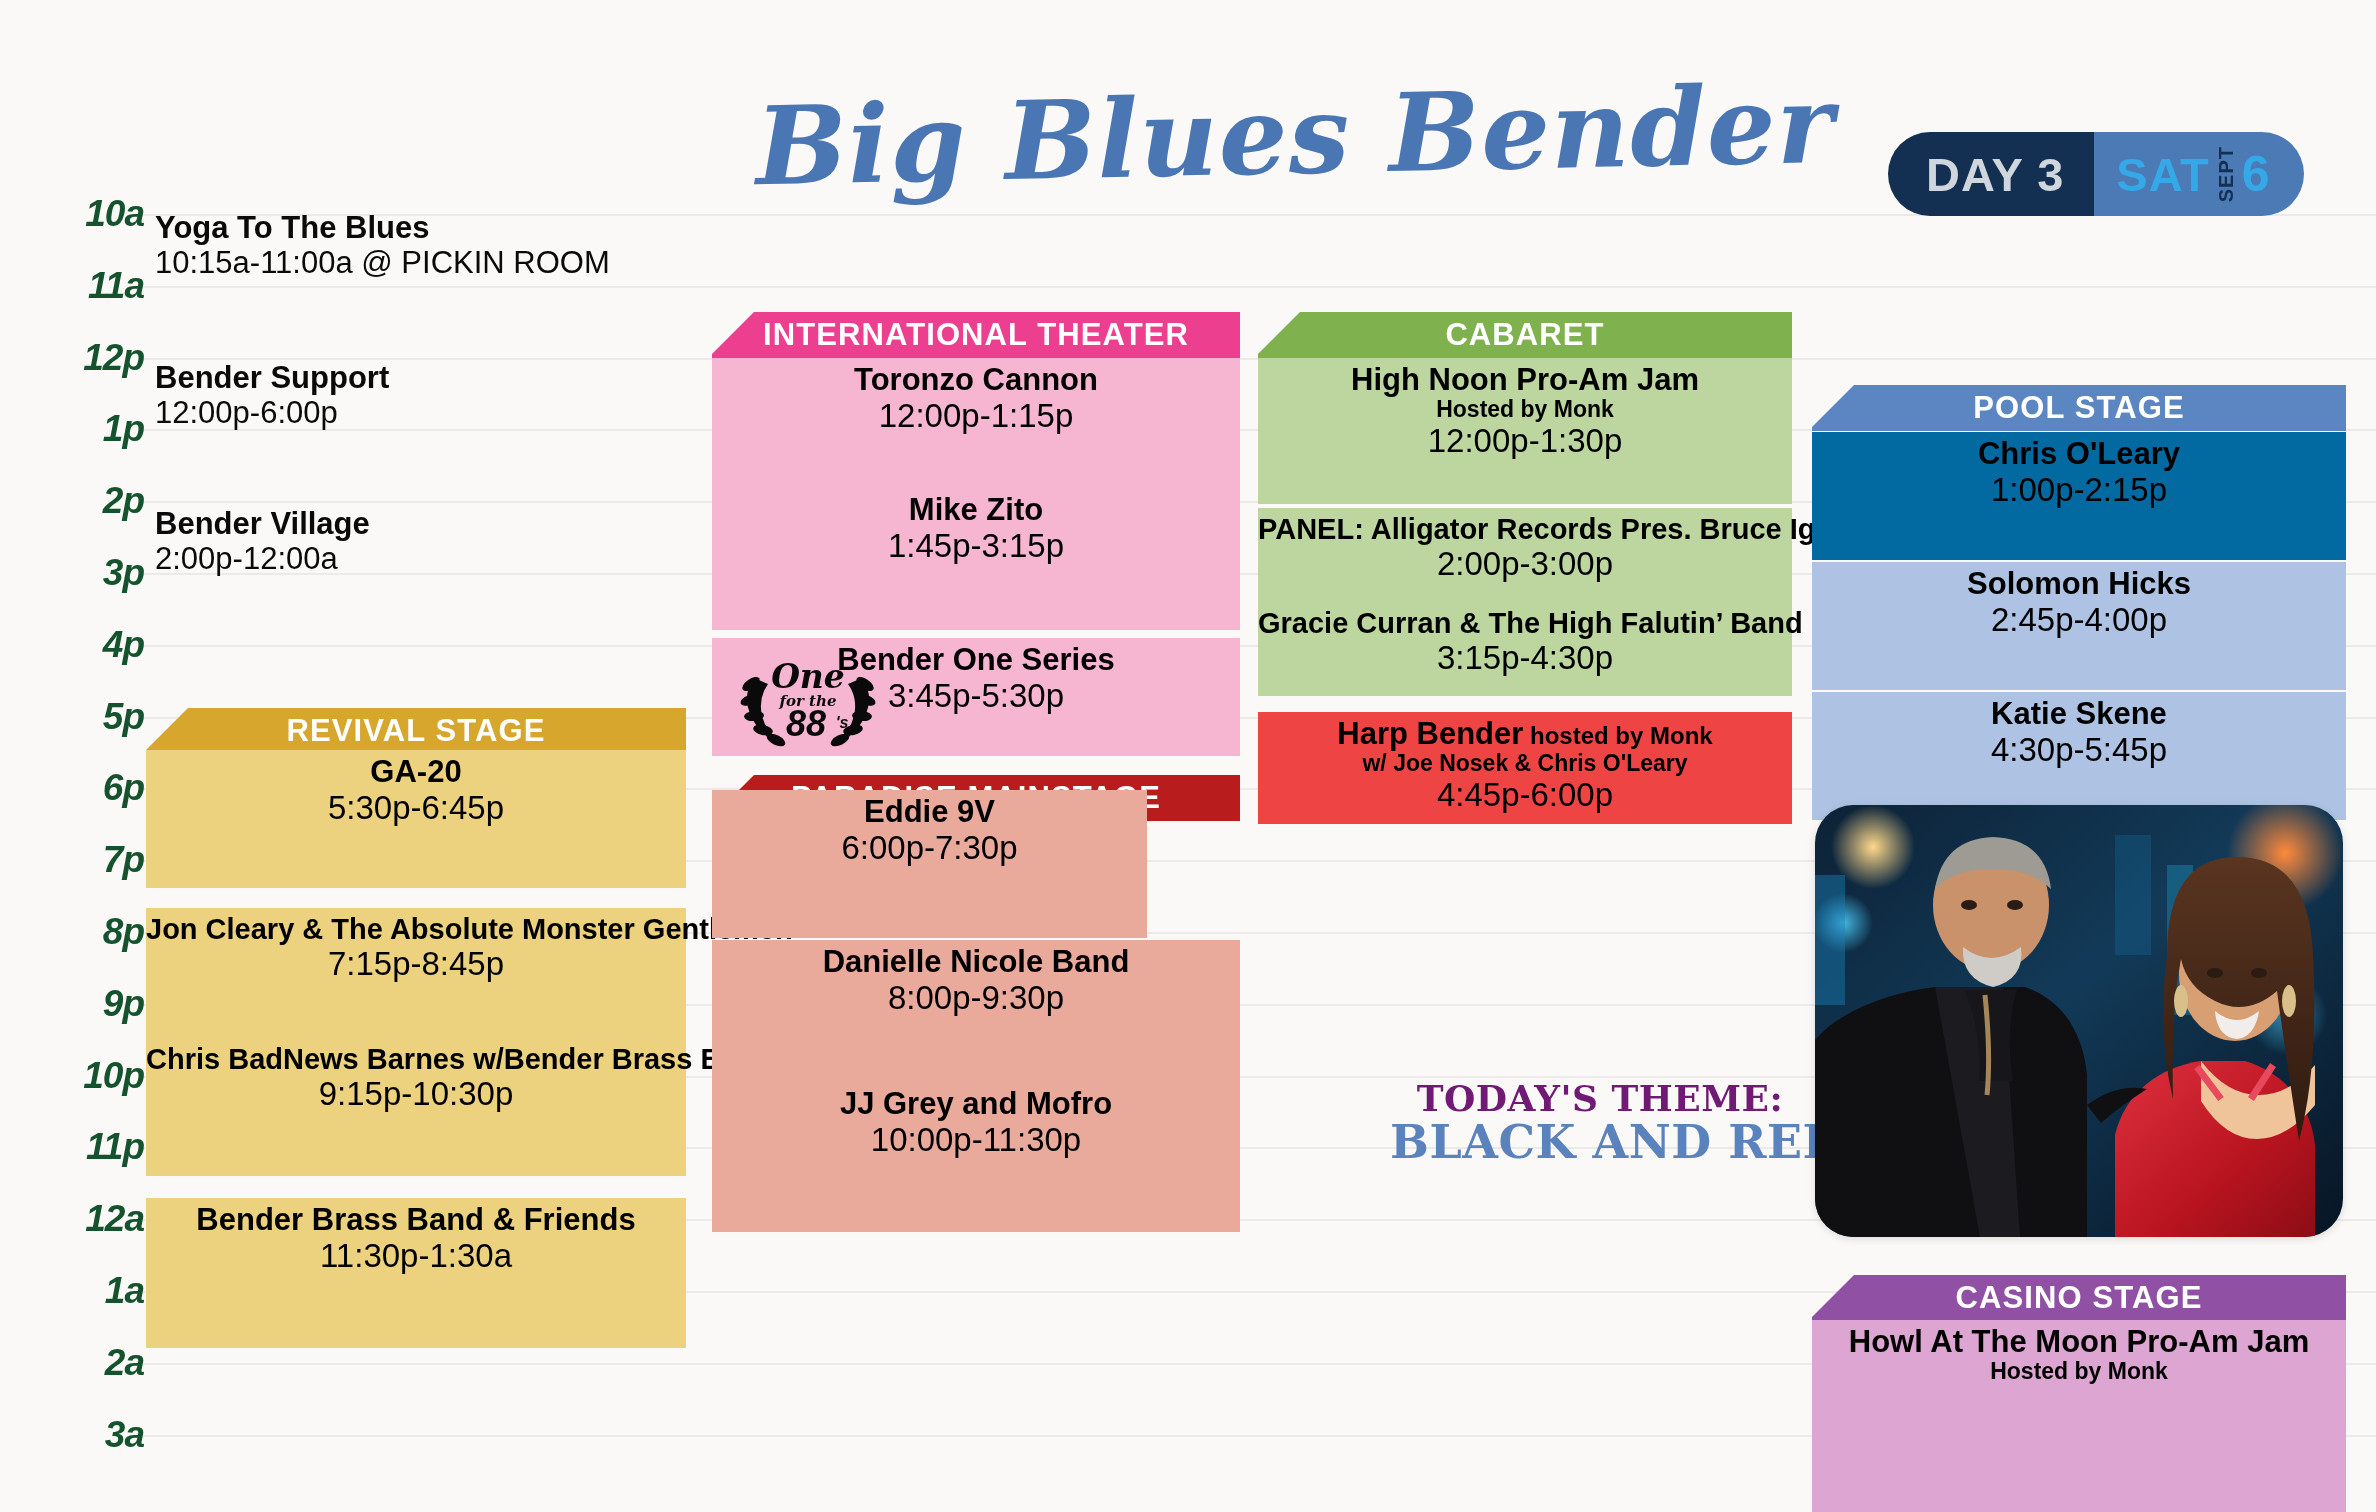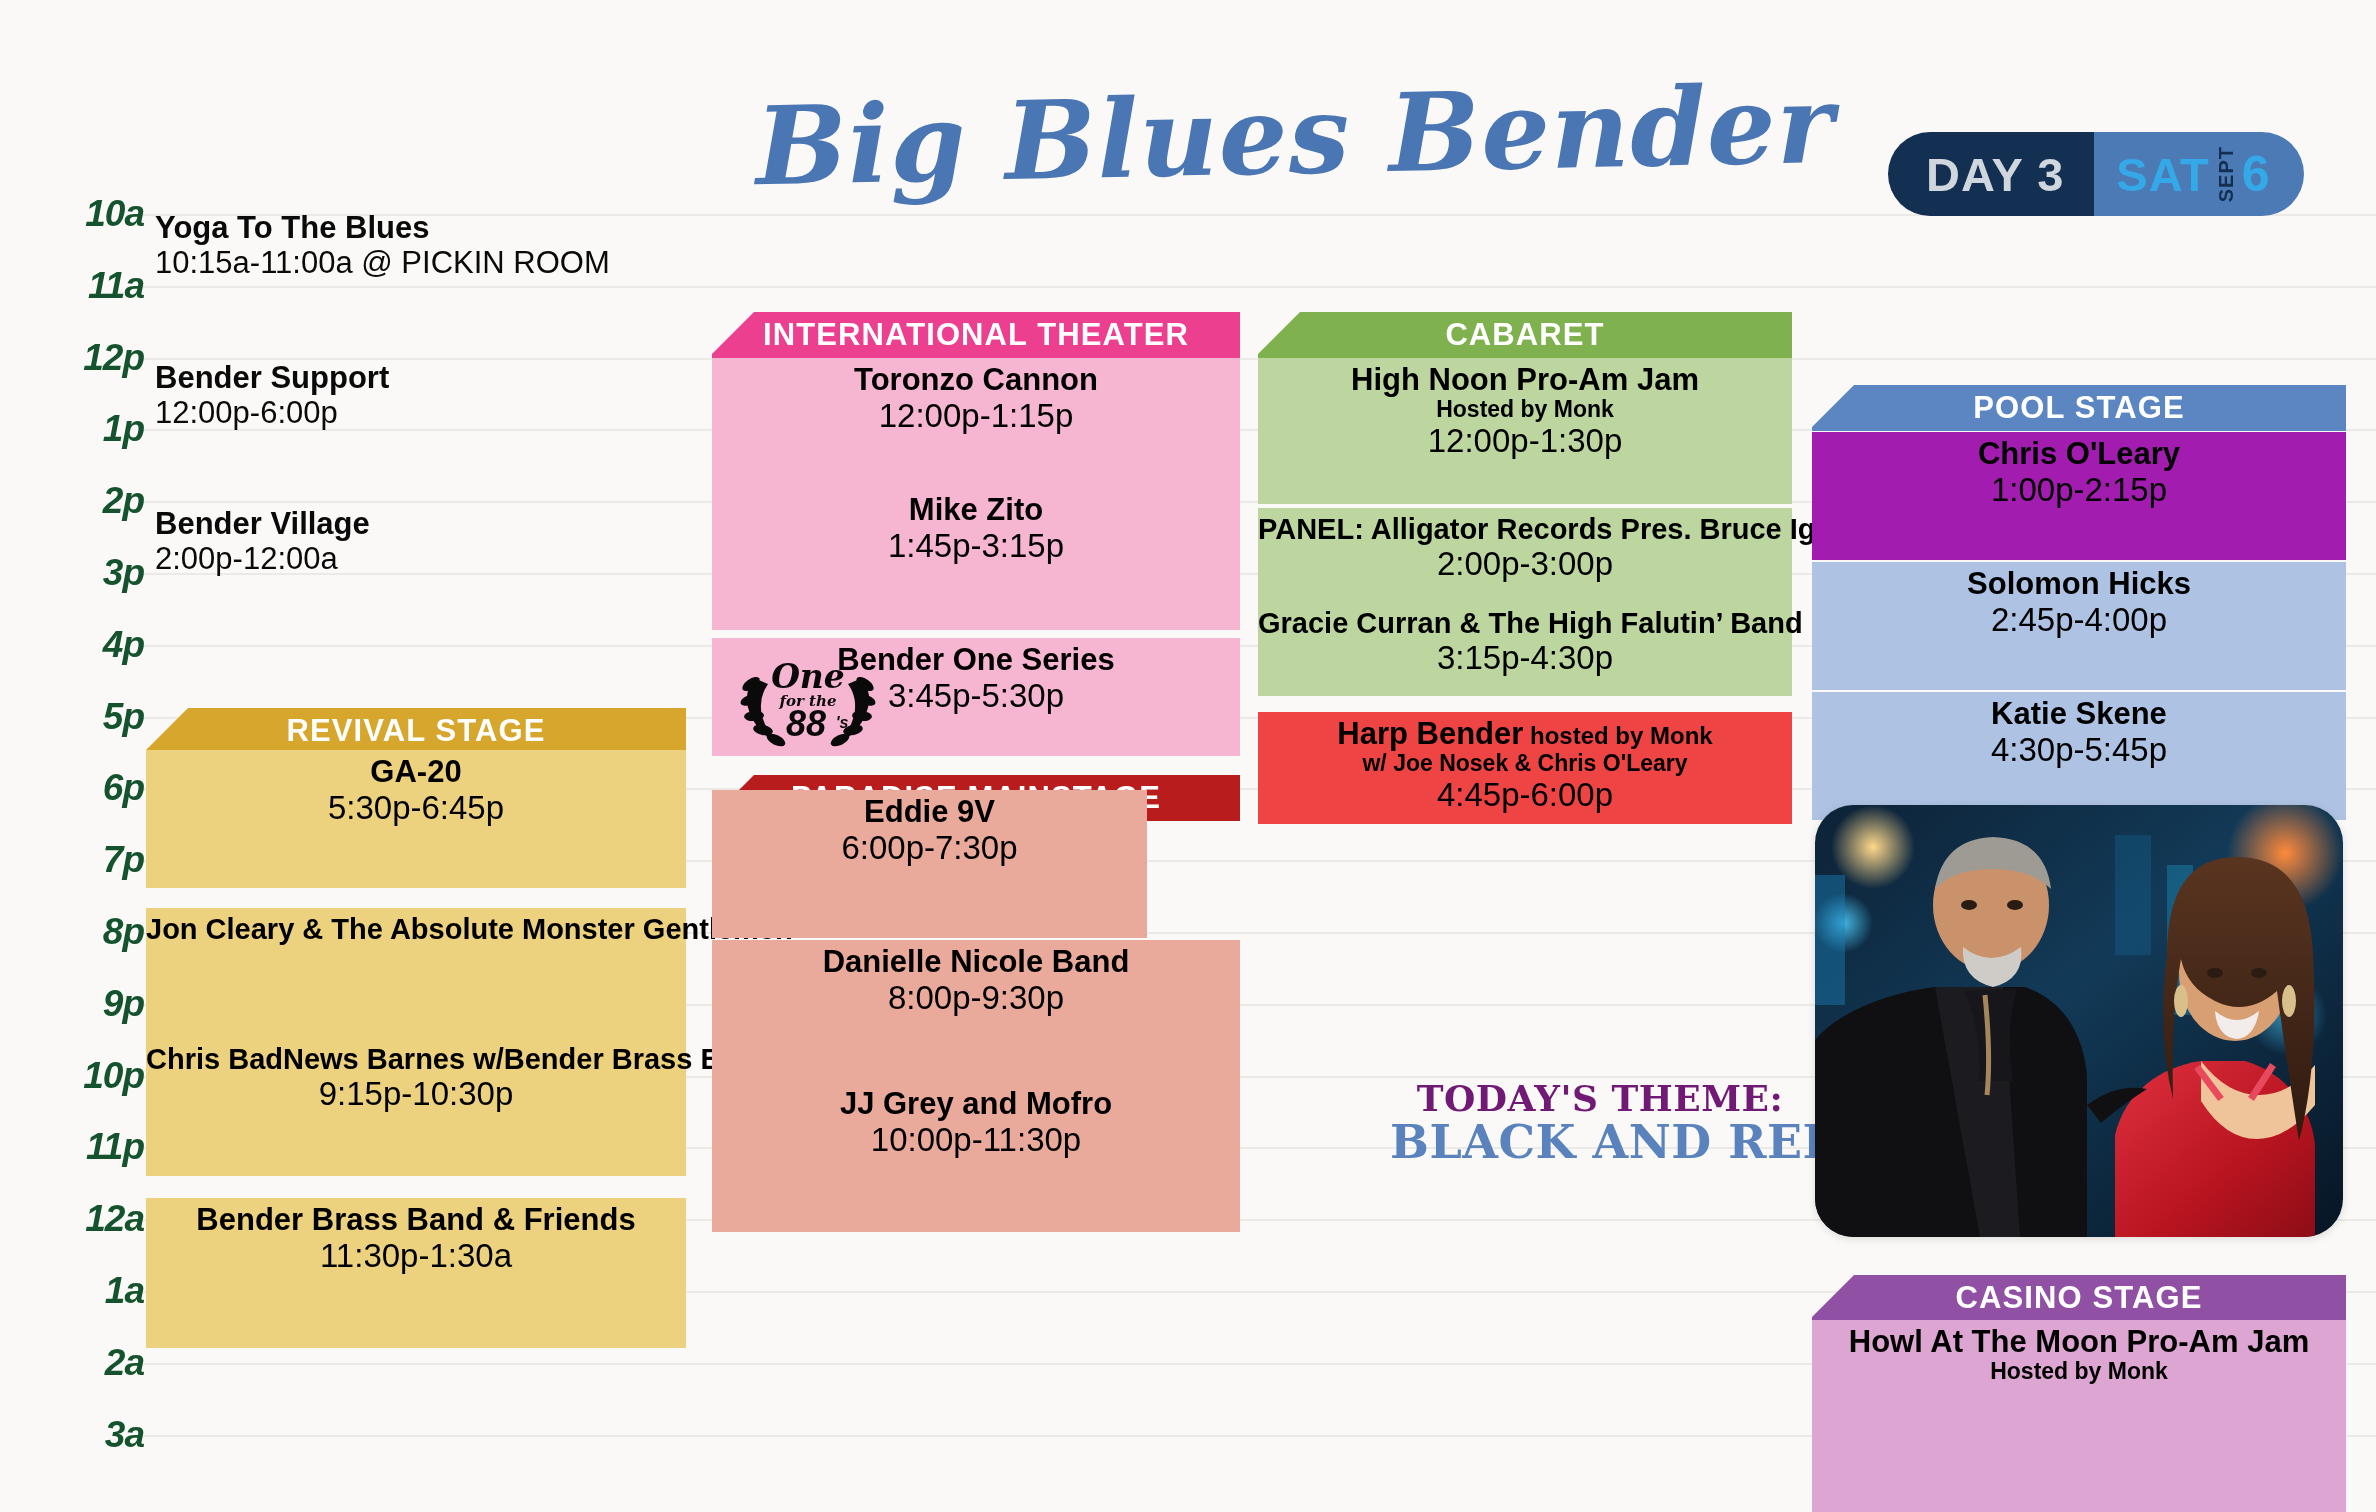--- a/index.html
+++ b/index.html
@@ -212,20 +212,21 @@
     </div>
 
   <div id="columns">
       <div class="stagehdr" style="left: 146px; top: 708px; width: 540px; height: 46px; background: rgb(214, 166, 45);">REVIVAL STAGE</div>
       <div class="evt" style="left: 146px; top: 750px; width: 540px; height: 138px; background: rgb(236, 210, 126);">
         <div class="ttl">GA-20</div>
         <div class="tm">5:30p-6:45p</div>
       </div>
       <div class="evt wide" style="left: 146px; top: 908px; width: 540px; height: 138px; background: rgb(236, 210, 126);">
         <div class="ttl">Jon Cleary &amp; The Absolute Monster Gentlemen</div>
+        <div class="tm">7:15p-8:45p</div>
       </div>
       <div class="evt wide" style="left: 146px; top: 1038px; width: 540px; height: 138px; background: rgb(236, 210, 126);">
         <div class="ttl">Chris BadNews Barnes w/Bender Brass Band</div>
         <div class="tm">9:15p-10:30p</div>
       </div>
       <div class="evt" style="left: 146px; top: 1198px; width: 540px; height: 150px; background: rgb(236, 210, 126);">
         <div class="ttl">Bender Brass Band &amp; Friends</div>
         <div class="tm">11:30p-1:30a</div>
       </div>
       <div class="stagehdr" style="left: 712px; top: 312px; width: 528px; height: 46px; background: rgb(236, 63, 143);">INTERNATIONAL THEATER</div>
@@ -287,21 +288,21 @@
       <div class="evt wide" style="left: 1258px; top: 602px; width: 534px; height: 94px; background: rgb(189, 214, 160);">
         <div class="ttl">Gracie Curran &amp; The High Falutin’ Band</div>
         <div class="tm">3:15p-4:30p</div>
       </div>
       <div class="evt" style="left: 1258px; top: 712px; width: 534px; height: 112px; background: #ef4444;">
         <div class="ttl">Harp Bender<span class="small"> hosted by Monk</span></div>
         <div class="sub">w/ Joe Nosek &amp; Chris O'Leary</div>
         <div class="tm">4:45p-6:00p</div>
       </div>
       <div class="stagehdr" style="left: 1812px; top: 385px; width: 534px; height: 46px; background: rgb(91, 134, 194);">POOL STAGE</div>
-      <div class="evt" style="left: 1812px; top: 432px; width: 534px; height: 128px; background: #a21caf;">
+      <div class="evt" style="left: 1812px; top: 432px; width: 534px; height: 128px; background: #0369a1;">
         <div class="ttl">Chris O'Leary</div>
         <div class="tm">1:00p-2:15p</div>
       </div>
       <div class="evt" style="left: 1812px; top: 562px; width: 534px; height: 128px; background: rgb(174, 195, 227);">
         <div class="ttl">Solomon Hicks</div>
         <div class="tm">2:45p-4:00p</div>
       </div>
       <div class="evt" style="left: 1812px; top: 692px; width: 534px; height: 128px; background: rgb(174, 195, 227);">
         <div class="ttl">Katie Skene</div>
         <div class="tm">4:30p-5:45p</div>

